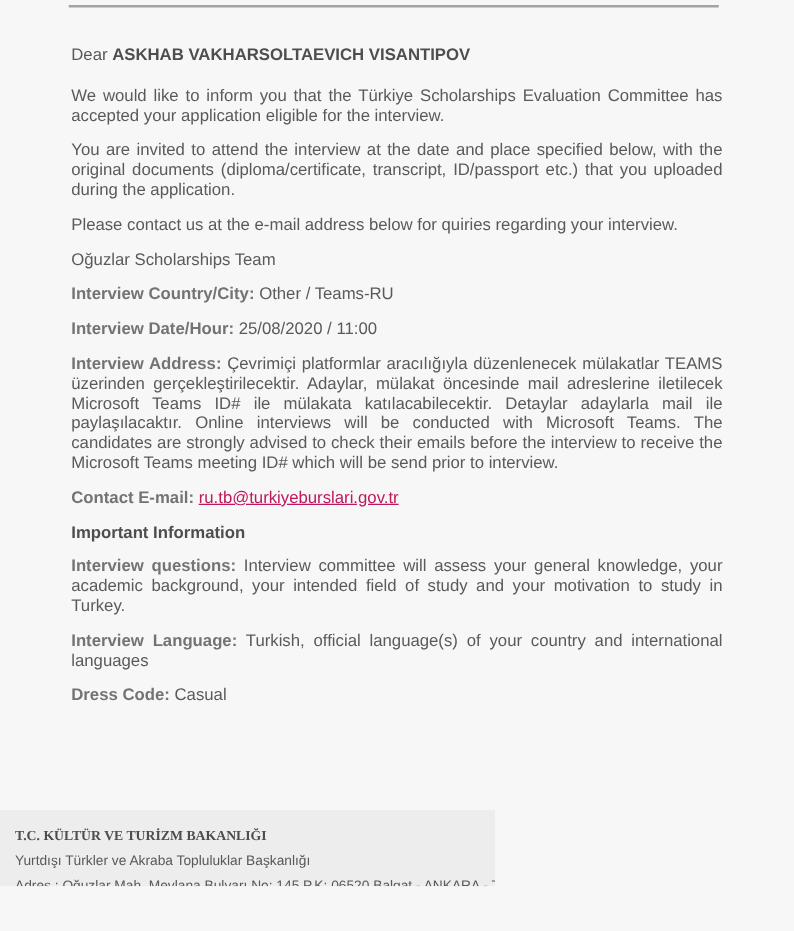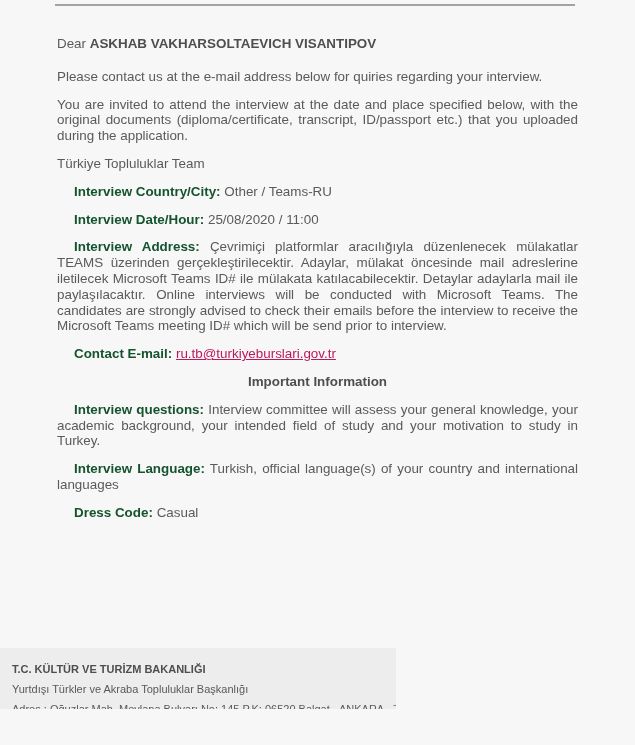--- a/index.html
+++ b/index.html
@@ -42,28 +42,26 @@
   p.para {
     margin: 0 0 12px 0;
     text-align: justify;
   }
   p.field {
     margin: 0 0 12px 0;
     text-align: justify;
   }
   .lbl {
     font-weight: bold;
-    color: #14532d;
-    margin-left: 17px;
+    color: #737373;
   }
   .heading {
     font-weight: bold;
     color: #4e4e4e;
     margin: 0 0 12px 0;
-    text-align: center;
   }
   a.mail-link {
     color: #be185d;
     text-decoration: underline;
     cursor: pointer;
   }
   .footer {
     position: absolute;
     left: 0;
     top: 648px;
@@ -76,41 +74,43 @@
     font-size: 11px;
     color: #595959;
   }
   .footer div {
     white-space: nowrap;
     line-height: 20px;
   }
   .footer .ftitle {
     font-weight: bold;
     color: #4e4e4e;
+    font-family: Liberation Serif, serif;
   }
 </style>
 </head>
 <body>
 
 <div class="page">
 
   <div class="top-rule"></div>
 
   <div class="content">
 
     <p class="greeting"><span>Dear </span><span class="name">ASKHAB VAKHARSOLTAEVICH VISANTIPOV</span></p>
 
+    <p class="para">We would like to inform you that the Türkiye Scholarships Evaluation Committee has accepted your application eligible for the interview.</p>
+
+    <p class="para">You are invited to attend the interview at the date and place specified below, with the original documents (diploma/certificate, transcript, ID/passport etc.) that you uploaded during the application.</p>
 
     <p class="para">Please contact us at the e-mail address below for quiries regarding your interview.</p>
 
-    <p class="para">You are invited to attend the interview at the date and place specified below, with the original documents (diploma/certificate, transcript, ID/passport etc.) that you uploaded during the application.</p>
 
 
-
-    <p class="para">Türkiye Topluluklar Team</p>
+    <p class="para">Oğuzlar Scholarships Team</p>
 
     <p class="field"><span class="lbl">Interview Country/City:</span> <span>Other / Teams-RU</span></p>
 
     <p class="field"><span class="lbl">Interview Date/Hour:</span> <span>25/08/2020 / 11:00</span></p>
 
     <p class="field"><span class="lbl">Interview Address:</span> <span>Çevrimiçi platformlar aracılığıyla düzenlenecek mülakatlar TEAMS üzerinden gerçekleştirilecektir. Adaylar, mülakat öncesinde mail adreslerine iletilecek Microsoft Teams ID# ile mülakata katılacabilecektir. Detaylar adaylarla mail ile paylaşılacaktır. Online interviews will be conducted with Microsoft Teams. The candidates are strongly advised to check their emails before the interview to receive the Microsoft Teams meeting ID# which will be send prior to interview.</span></p>
 
     <p class="field"><span class="lbl">Contact E-mail:</span> <a class="mail-link" href="#">ru.tb@turkiyeburslari.gov.tr</a></p>
 
     <p class="heading">Important Information</p>

